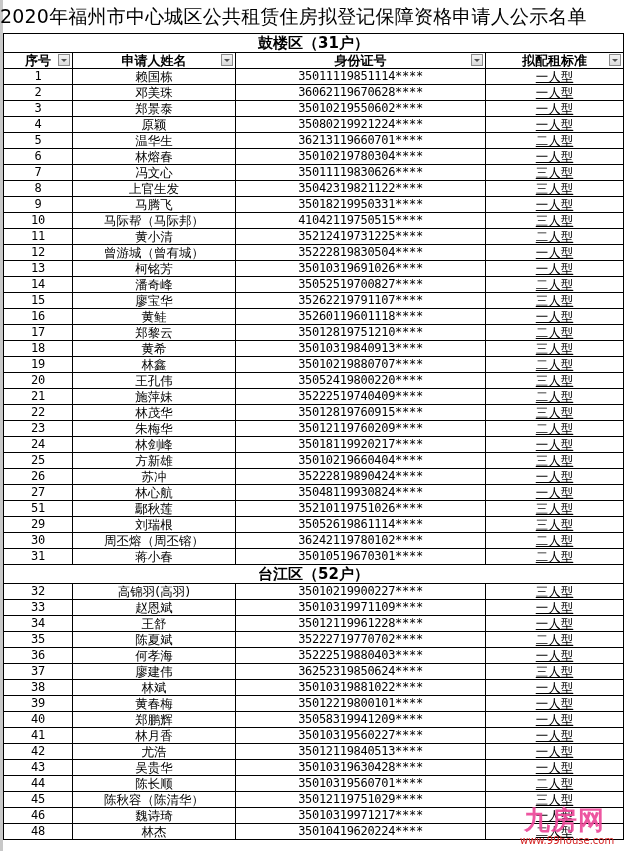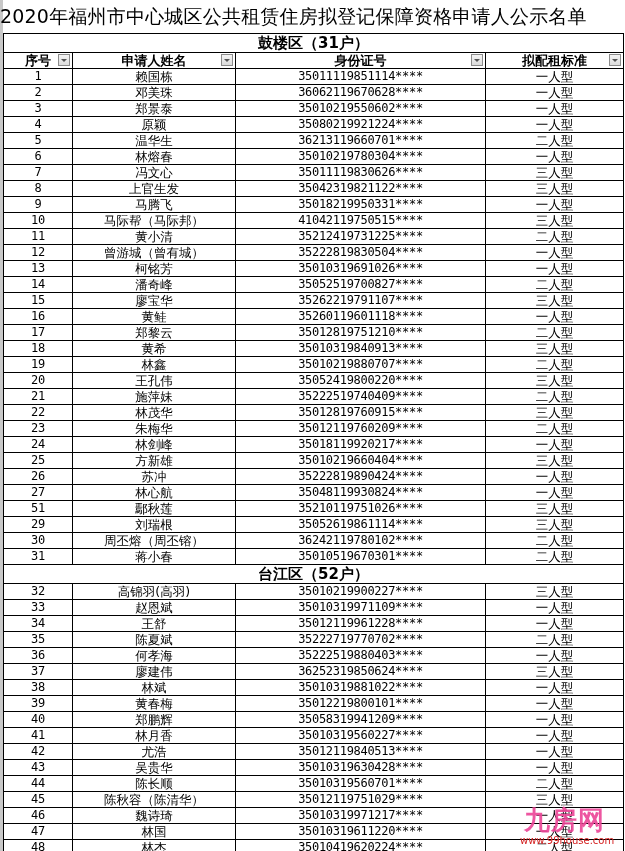--- a/index.html
+++ b/index.html
@@ -25,21 +25,21 @@
   .sheet tr.head td { height: 15px; line-height: 15px; font-weight: bold; font-size: 13px; position: relative; margin-left: 16px; }
   .filter {
     position: absolute; right: 2px; top: 1px; width: 12px; height: 12px;
     border: 1px solid #8c8c8c; background: linear-gradient(#f5f5f5, #dcdcdc);
     box-sizing: border-box;
   }
   .filter::after {
     content: ""; position: absolute; left: 2px; top: 4px;
     border-left: 3px solid transparent; border-right: 3px solid transparent; border-top: 3px solid #555;
   }
-  .std { text-underline-offset: 1px; }
+  .std { text-decoration: underline; text-underline-offset: 1px; }
   .watermark {
     position: absolute; left: 520px; top: 805px; width: 103px; height: 46px;
   }
   .wm-logo { position: absolute; left: 4px; top: 0; font-size: 26px; font-weight: bold; color: #ec4899; letter-spacing: 1px; line-height: 30px; opacity: 0.92; }
   .wm-url { position: absolute; left: 0; top: 30px; font-size: 10px; color: #d42020; line-height: 12px; white-space: nowrap; }
 </style>
 </head>
 <body>
 
 <div class="left-edge"></div>
@@ -335,26 +335,20 @@
         <td class="idn">35012119751029****</td>
         <td><span class="std">三人型</span></td>
       </tr>
       <tr>
         <td class="num">46</td>
         <td>魏诗琦</td>
         <td class="idn">35010319971217****</td>
         <td><span class="std">一人型</span></td>
       </tr>
       <tr>
-        <td class="num">47</td>
-        <td>林国</td>
-        <td class="idn">35010319611220****</td>
-        <td><span class="std">一人型</span></td>
-      </tr>
-      <tr>
         <td class="num">48</td>
         <td>林杰</td>
         <td class="idn">35010419620224****</td>
         <td><span class="std">二人型</span></td>
       </tr>
     </tbody>
 </table>
 
 <div class="watermark">
   <div class="wm-logo">九房网</div>

